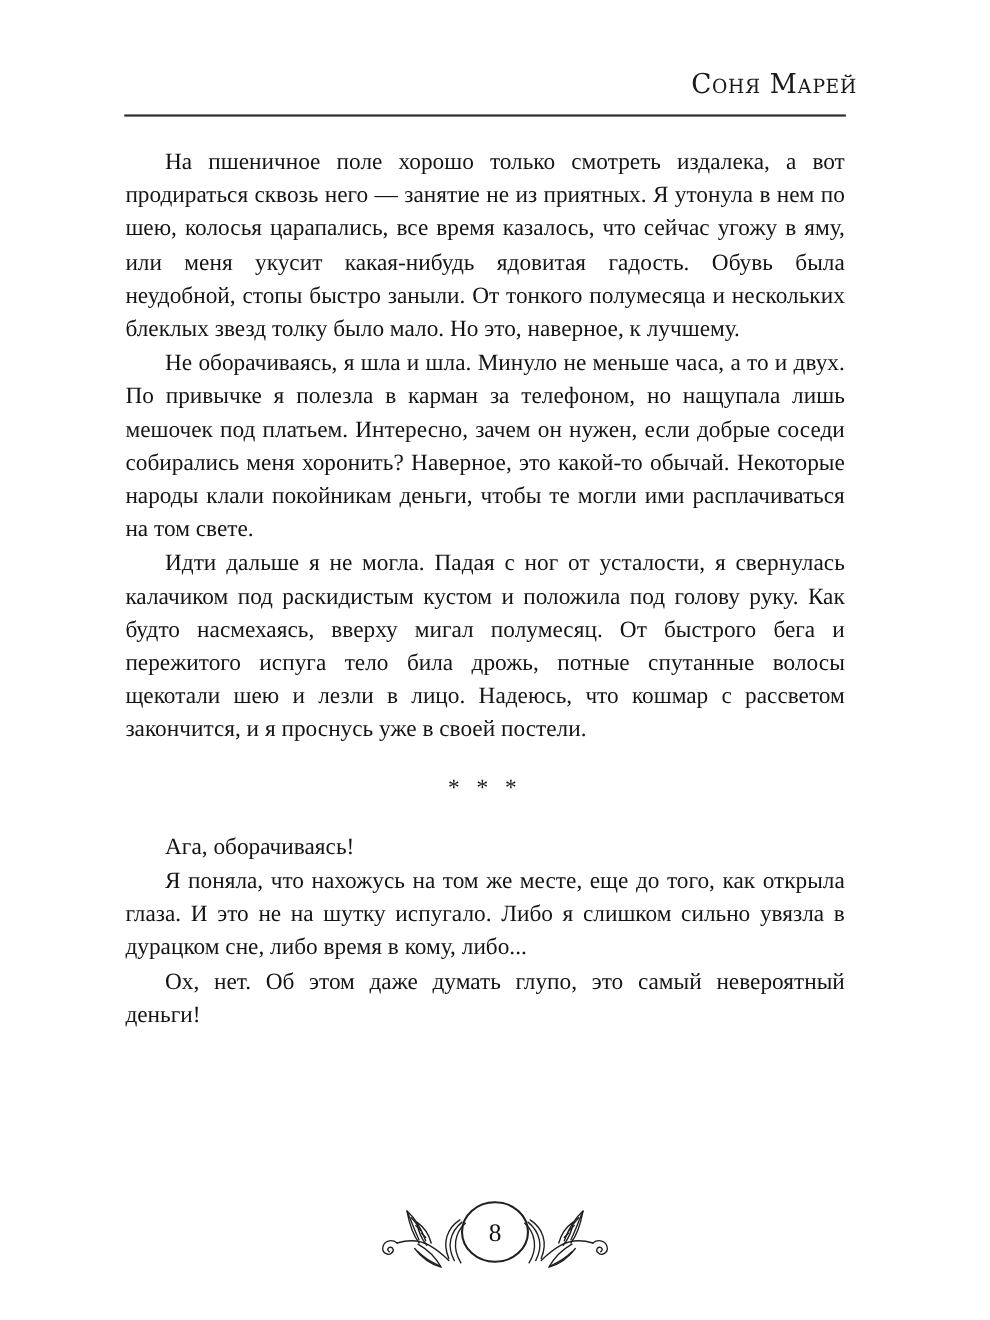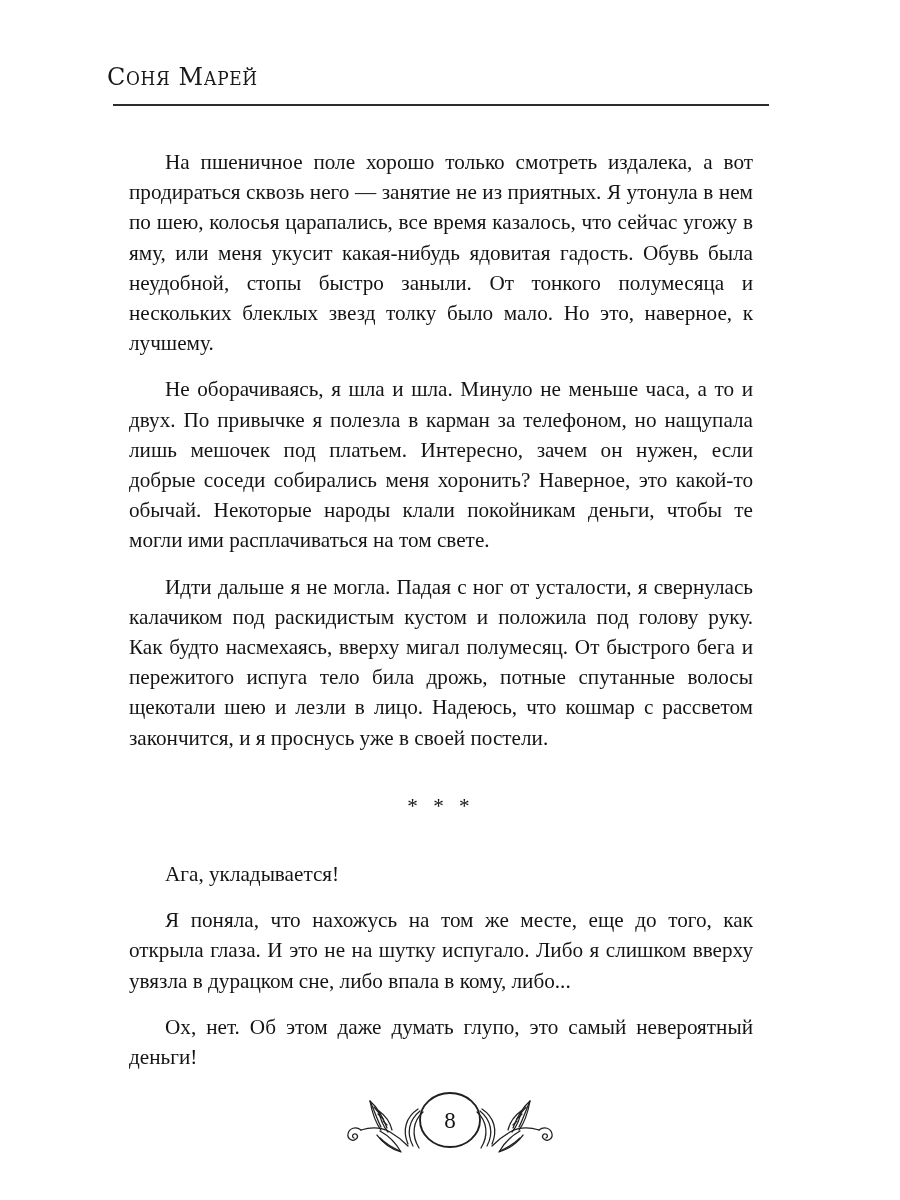--- a/index.html
+++ b/index.html
@@ -21,23 +21,24 @@
     left: 0;
     top: 0;
     width: 900px;
     height: 1200px;
     box-sizing: border-box;
   }
 
   
   .running-head {
     position: absolute;
-    left: 107px;
+    left: 123px;
     top: 62px;
     width: 656px;
+    text-align: right;
   }
   .running-head-title {
     font-family: "DejaVu Serif", "Liberation Serif", serif;
     font-size: 24px;
     line-height: 30px;
     letter-spacing: 0.6px;
     color: #1a1a1a;
     white-space: nowrap;
     font-weight: 400;
     font-variant: small-caps;
@@ -54,21 +55,21 @@
   }
 
   
   .text-block {
     position: absolute;
     left: 113px;
     top: 131px;
     width: 656px;
   }
   p.para {
-    margin: 16px;
+    margin: 1px;
     text-align: justify;
     text-justify: inter-word;
     font-size: 21.2px;
     line-height: 30.2px;
     text-indent: 36px;
     hyphens: manual;
     -webkit-hyphens: manual;
     color: #141414;
   }
 
@@ -113,22 +114,22 @@
   </div>
   <div class="head-rule"></div>
 
   <div class="text-block">
     <p class="para">На пшеничное поле хорошо только смотреть издалека, а вот продираться сквозь него — занятие не из приятных. Я утонула в нем по шею, колосья царапались, все время казалось, что сейчас угожу в яму, или меня укусит какая-нибудь ядовитая гадость. Обувь была неудобной, стопы быстро заныли. От тонкого полумесяца и нескольких блеклых звезд толку было мало. Но это, наверное, к лучшему.</p>
     <p class="para">Не оборачиваясь, я шла и шла. Минуло не меньше часа, а то и двух. По привычке я полезла в карман за телефоном, но нащупала лишь мешочек под платьем. Интересно, зачем он нужен, если добрые соседи собирались меня хоронить? Наверное, это какой-то обычай. Некоторые народы клали покойникам деньги, чтобы те могли ими расплачиваться на том свете.</p>
     <p class="para">Идти дальше я не могла. Падая с ног от усталости, я свернулась калачиком под раскидистым кустом и положила под голову руку. Как будто насмехаясь, вверху мигал полумесяц. От быстрого бега и пережитого испуга тело била дрожь, потные спутанные волосы щекотали шею и лезли в лицо. Надеюсь, что кошмар с рассветом закончится, и я проснусь уже в своей постели.</p>
 
     <p class="scene-break">* * *</p>
 
-    <p class="para">Ага, укладывается!</p>
-    <p class="para">Я поняла, что нахожусь на том же месте, еще до того, как открыла глаза. И это не на шутку испугало. Либо я слишком вверху увязла в дурацком сне, либо впала в кому, либо...</p>
+    <p class="para">Ага, оборачиваясь!</p>
+    <p class="para">Я поняла, что нахожусь на том же месте, еще до того, как открыла глаза. И это не на шутку испугало. Либо я слишком сильно увязла в дурацком сне, либо время в кому, либо...</p>
     <p class="para">Ох, нет. Об этом даже думать глупо, это самый невероятный деньги!</p>
   </div>
 
   <div class="folio-ornament">
     <svg width="240" height="80" viewBox="0 0 240 80">
       <g fill="none" stroke="#1f1f1f" stroke-width="1.25" stroke-linecap="round" stroke-linejoin="round">
 
         <path d="M31 50 c-5 -4 -12 -2 -13 4 c-1 5 5 8 8 5 c3 -2 1 -6 -2 -5 c-2 1 -2 3 0 4"></path>
 
         <path d="M31 50 c10 -3 20 -3 29 2 c7 4 13 9 18 14"></path>

